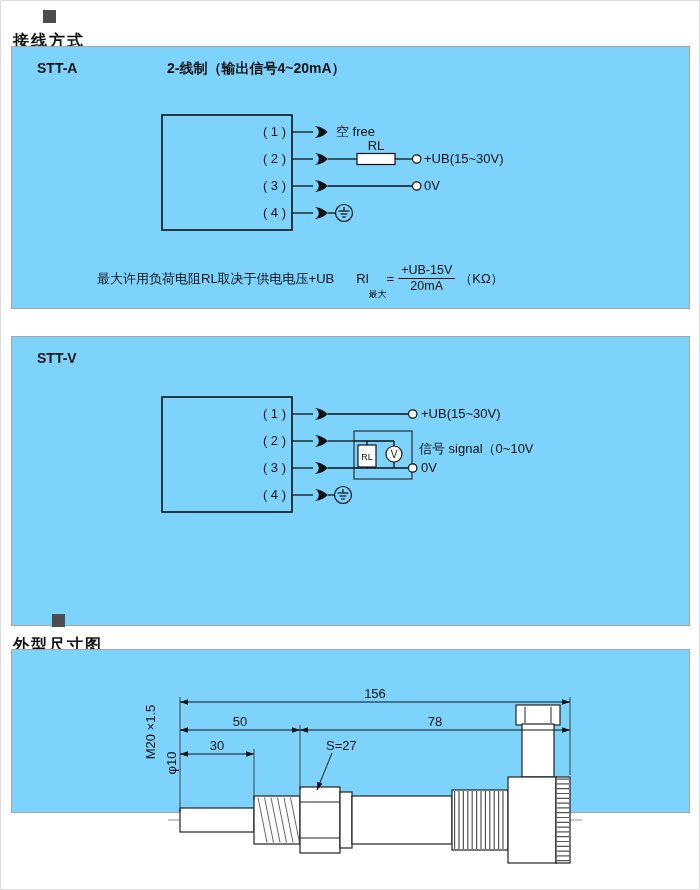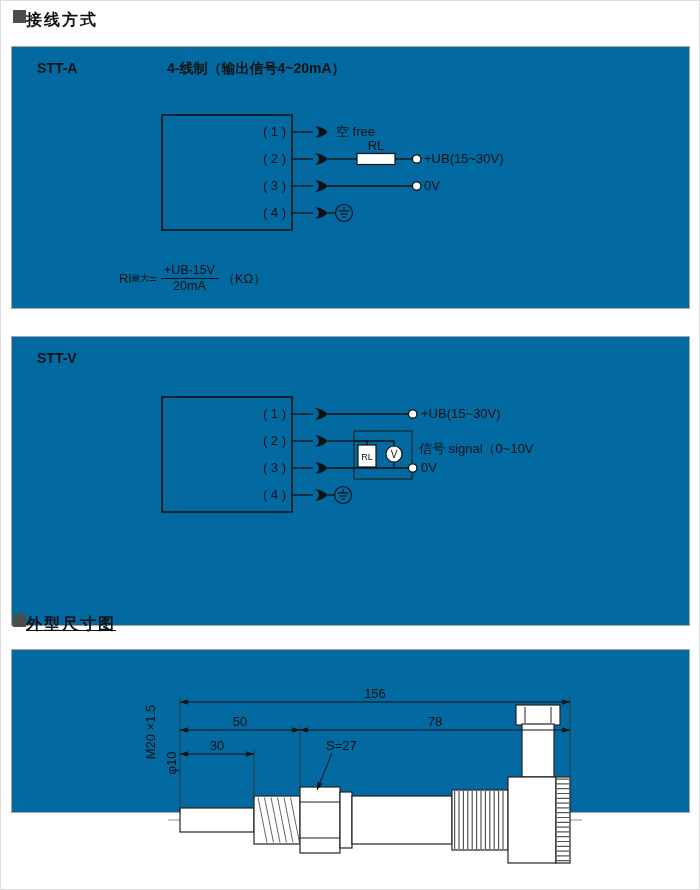--- a/index.html
+++ b/index.html
@@ -1,35 +1,35 @@
 <!DOCTYPE html>
 <html><head>
 <meta charset="utf-8">
 <style>
   * { margin:0; padding:0; box-sizing:border-box; }
   html,body { width:700px; height:890px; background:#f2f2f2; }
   body { font-family:"Liberation Sans","DejaVu Sans",sans-serif; color:#111; position:relative; }
   .page { position:absolute; left:0; top:0; width:700px; height:890px; background:#fff; border:1px solid #ddd; }
-  .section-header { position:absolute; left:12px; display:flex; gap:0; }
+  .section-header { position:absolute; left:12px; display:flex; align-items:center; gap:8px;flex-direction:column; }
   .bullet { width:13px; height:13px; background:#4d4d4d; display:inline-block; }
   .section-title { font-size:16px; font-weight:bold; letter-spacing:2px; }
-  .box { position:absolute; left:10px; width:679px; background:#0369a1; border:1px solid #a6a6a6; }
+  .box { position:absolute; left:10px; width:679px; background:#7dd3fc; border:1px solid #a6a6a6; }
   .box1 { top:45px; height:263px; }
   .box2 { top:335px; height:290px; }
   .box3 { top:648px; height:164px; }
   .model { position:absolute; left:25px; top:13px; font-size:14px; font-weight:bold; }
   .subtitle { position:absolute; left:155px; top:13px; font-size:14px; font-weight:bold; }
   .diagram { position:absolute; left:0; }
   .dgA { top:55px; }
   .dgV { top:50px; }
   .note-row { position:absolute; display:flex; align-items:center; font-size:13px; white-space:nowrap; }
   .note-a { left:85px; top:208px; }
   .note-v { left:145px; top:194px; }
   .formula { display:inline-flex; align-items:center; margin-left:22px; }
-  .formula sub { font-size:9px; position:relative; top:0; }
+  .formula sub { font-size:9px; position:relative; top:16px; }
   .frac { display:inline-flex; flex-direction:column; align-items:center; margin:8px 4px; font-size:12.5px; line-height:1.2; }
   .frac .num { border-bottom:1.3px solid #111; padding:0 3px; }
   svg text { font-family:"Liberation Sans","DejaVu Sans",sans-serif; }
   .t  { font-size:13px; fill:#111; }
   .ts { font-size:10px; fill:#111; }
   .wire { stroke:#111; stroke-width:1.3; }
   .tboxline { fill:none; stroke:#111; stroke-width:1.6; }
   .comp { fill:#fff; stroke:#111; stroke-width:1.2; }
   .outl { fill:#fff; stroke:#222; stroke-width:1.2; }
   .ext  { stroke:#333; stroke-width:0.9; }
@@ -41,21 +41,21 @@
 
 <div class="page">
 
   <div class="section-header" style="top:9px;">
     <span class="bullet"></span>
     <span class="section-title">接线方式</span>
   </div>
 
   <div class="box box1">
     <div class="model">STT-A</div>
-    <div class="subtitle">4-线制（输出信号4~20mA）</div>
+    <div class="subtitle">2-线制（输出信号4~20mA）</div>
 
     <svg class="diagram dgA" width="678" height="140" viewBox="0 0 678 140">
       <defs>
         <g id="connA">
             <path d="M0,-6 C7,-5 11,-2 12.5,0 C11,2 7,5 0,6 C5,3 5,-3 0,-6 Z" fill="#111"></path>
           </g>
         <g id="gndA">
           <circle cx="0" cy="0" r="8.5" fill="none" stroke="#111" stroke-width="1.2"></circle>
           <line x1="0" y1="-6" x2="0" y2="-2" stroke="#111" stroke-width="1.2"></line>
           <line x1="-5.5" y1="-2" x2="5.5" y2="-2" stroke="#111" stroke-width="1.2"></line>
@@ -97,20 +97,21 @@
 
       <g>
         <line x1="280" y1="111" x2="301" y2="111" class="wire"></line>
         <use href="#connA" xlink:href="#connA" x="303" y="111"></use>
         <line x1="315.5" y1="111" x2="323" y2="111" class="wire"></line>
         <use href="#gndA" xlink:href="#gndA" x="332" y="111"></use>
       </g>
     </svg>
 
     <div class="note-row note-a">
+      <span>最大许用负荷电阻RL取决于供电电压+UB</span>
       <span class="formula">
         <span>Rl</span>
           <sub>最大</sub>
           <span>=</span>
         <span class="frac">
           <span class="num">+UB-15V</span>
           <span class="den">20mA</span>
         </span>
         <span>（KΩ）</span>
       </span>

